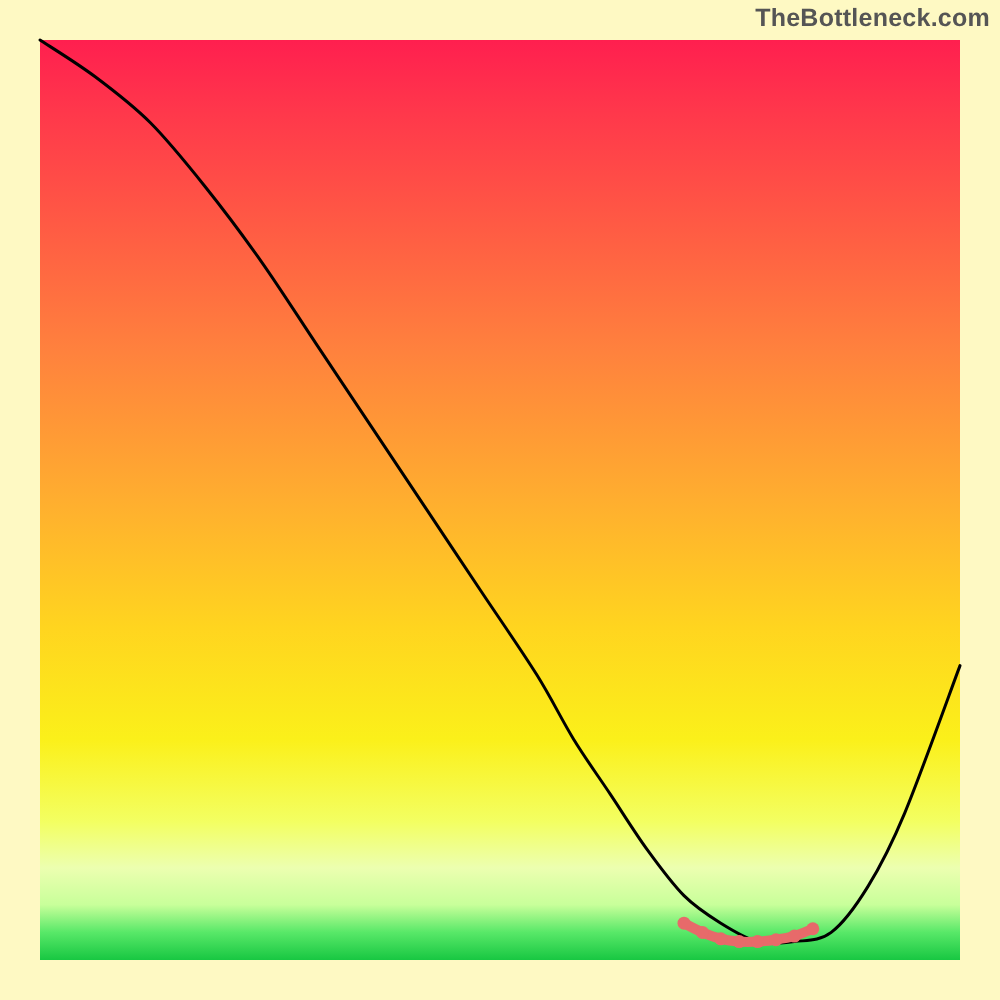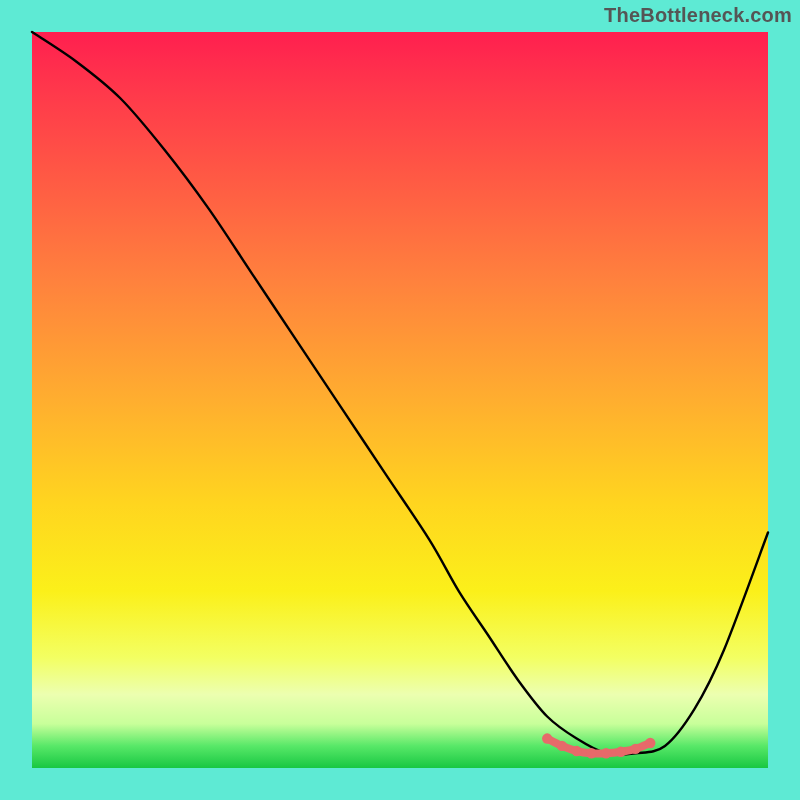--- a/index.html
+++ b/index.html
@@ -8,21 +8,21 @@
     width: 800px;
     height: 800px;
     background: #000;
     overflow: hidden;
     font-family: Arial, Helvetica, sans-serif;
   }
   .frame {
     position: relative;
     width: 800px;
     height: 800px;
-    background: #5eead4;
+    background: #fef9c3;
   }
   .watermark {
     position: absolute;
     top: 4px;
     right: 8px;
     color: #555;
     font-size: 20px;
     font-weight: 600;
     letter-spacing: 0.2px;
     z-index: 5;

